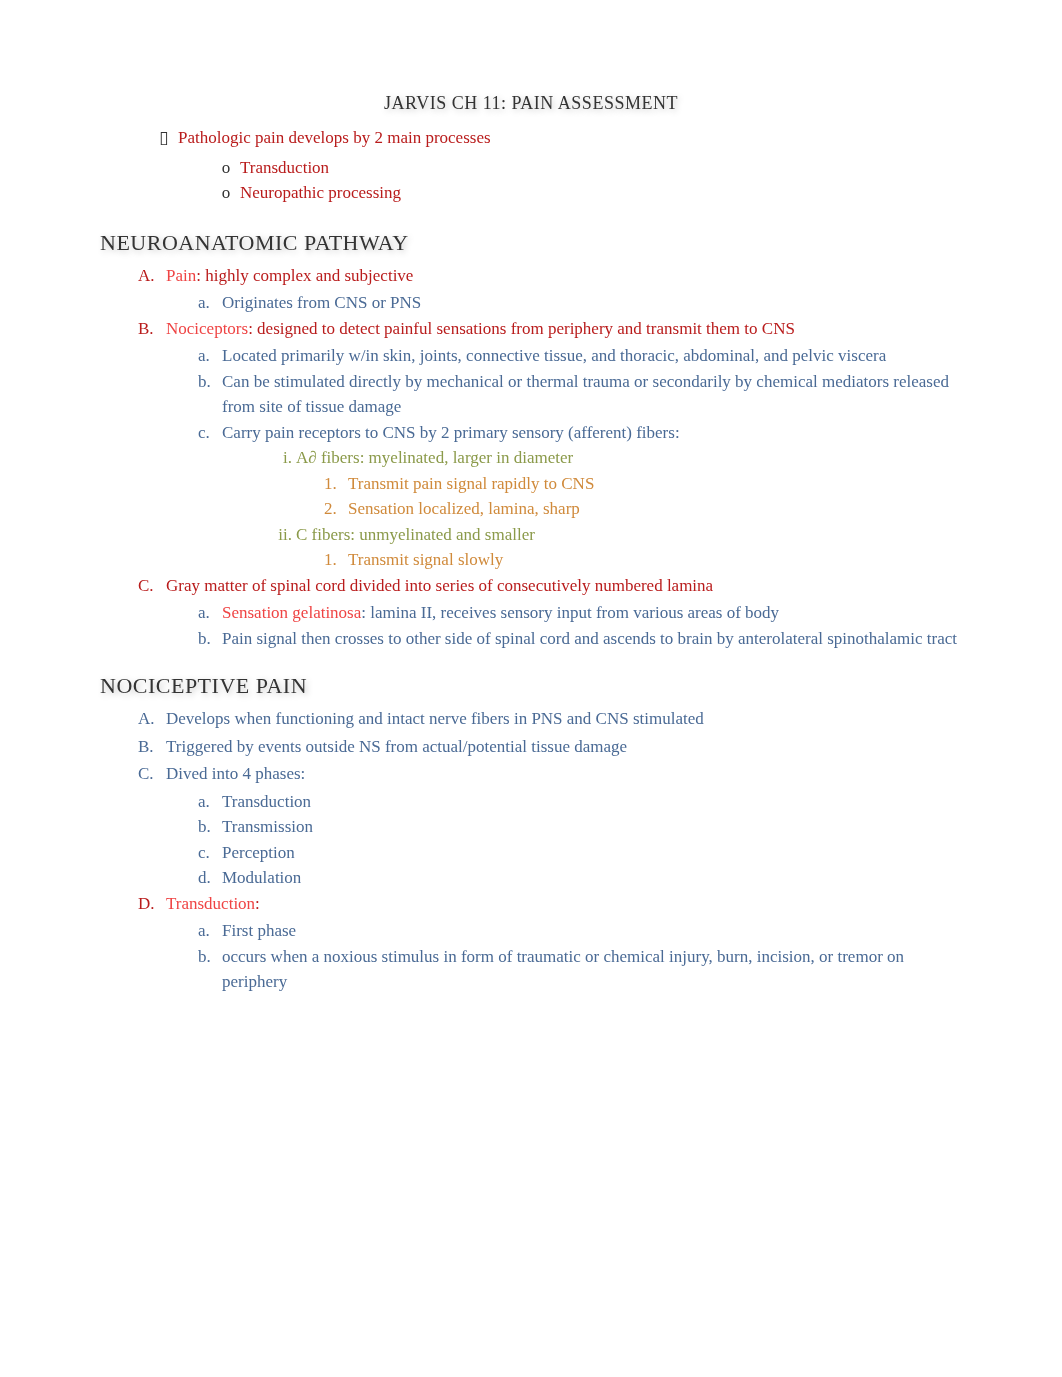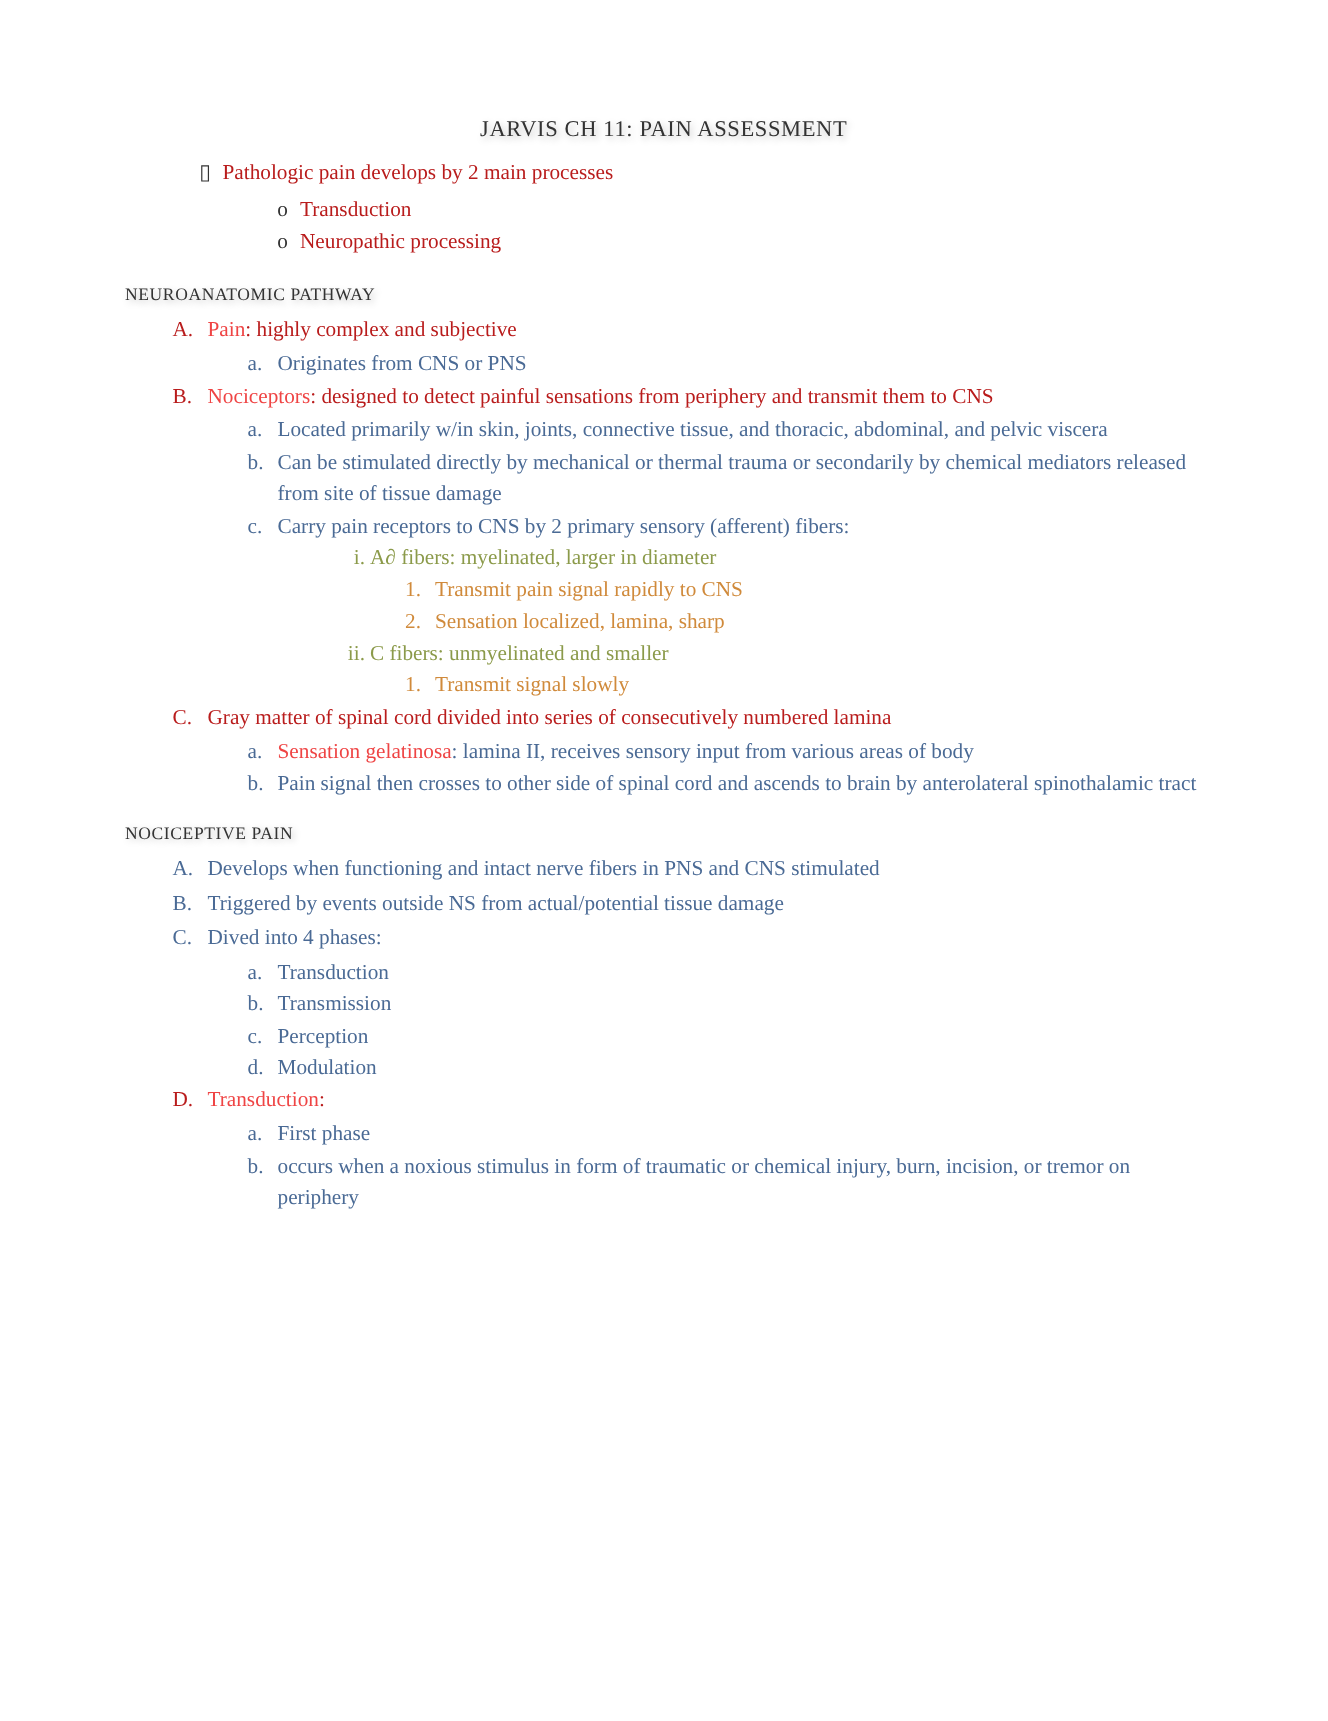--- a/index.html
+++ b/index.html
@@ -34,21 +34,21 @@
     vertical-align: top;
   }
   .circ-sym {
     display: inline-block;
     width: 28px;
     text-align: center;
     vertical-align: top;
   }
   .sub1 { margin-left: 62px; }
   h2.section {
-    font-size: 14px;
+    font-size: 22px;
     font-weight: normal;
     text-shadow: 2px 2px 6px rgba(0,0,0,0.25);
     letter-spacing: 0.5px;
     margin-top: 18px;
     margin-bottom: 4px;
   }
   .ol-A { margin-left: 38px; }
   .ol-A > .li { margin-bottom: 2px; }
   .marker-A {
     display: inline-block;

